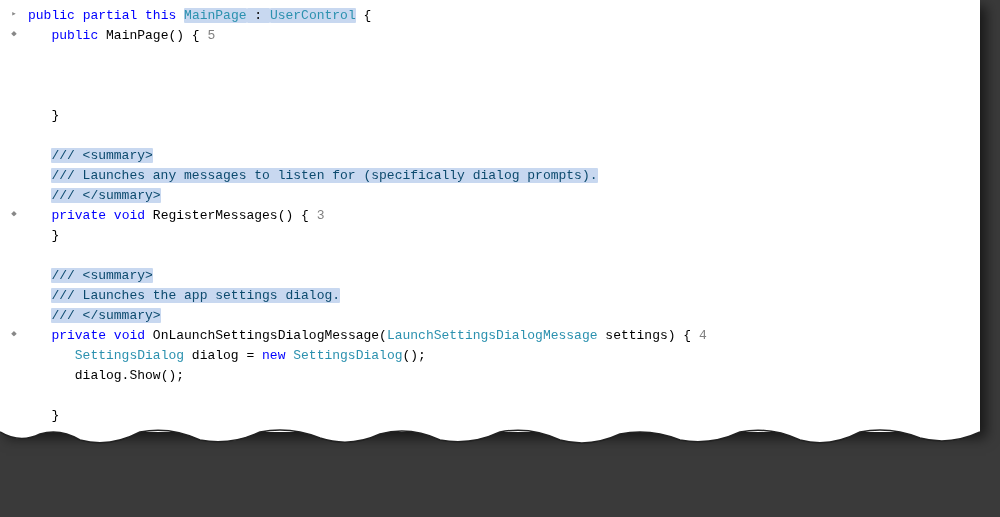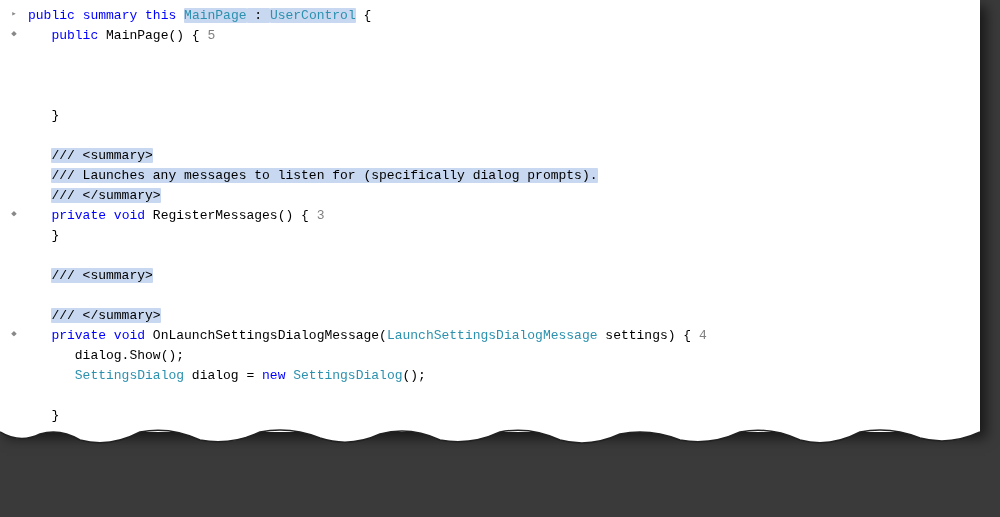--- a/index.html
+++ b/index.html
@@ -36,21 +36,21 @@
       width: 12px;
       height: 12px;
       display: inline-block;
       font-size: 9px;
       text-align: center;
       line-height: 12px;
       color: #888;
     }
     .kw { color: #0000ff; text-align: right; }
     .type { color: #2b91af; }
-    .comment { color: #000000; }
+    .comment { color: #0c4a6e; }
     .ref { color: #808080; }
     .plain { color: #000; }
     .hl {
       background: #c8d8f0;
       border-radius: 1px;
     }
     .torn-edge {
       position: absolute;
       left: 0;
       right: 0;
@@ -58,21 +58,21 @@
       height: 24px;
       pointer-events: none;
     }
     .torn-edge svg { width: 100%; height: 100%; }
   </style>
 </head>
 <body>
 
 <div class="code-wrap">
 
-  <div class="line"><span class="gutter-icon">▸</span><span class="kw">public</span><span> </span><span class="kw">summary</span><span> </span><span class="kw">this</span><span> </span><span class="type hl">MainPage</span><span class="hl"> : </span><span class="type hl">UserControl</span><span class="plain"> {</span></div>
+  <div class="line"><span class="gutter-icon">▸</span><span class="kw">public</span><span> </span><span class="kw">partial</span><span> </span><span class="kw">this</span><span> </span><span class="type hl">MainPage</span><span class="hl"> : </span><span class="type hl">UserControl</span><span class="plain"> {</span></div>
 
   <div class="line"><span class="gutter-icon">◆</span><span>   </span><span class="kw">public</span><span> </span><span class="plain">MainPage</span><span class="plain">() { </span><span class="ref">5</span></div>
 
   <div class="line"><span>      </span></div>
 
   <div class="line"><span></span></div>
 
   <div class="line"><span>      </span></div>
 
   <div class="line"><span>   </span><span class="plain">}</span></div>
@@ -87,29 +87,29 @@
 
   <div class="line"><span class="gutter-icon">◆</span><span>   </span><span class="kw">private</span><span> </span><span class="kw">void</span><span class="plain"> RegisterMessages() { </span><span class="ref">3</span></div>
 
 
   <div class="line"><span>   </span><span class="plain">}</span></div>
 
   <div class="line"><span></span></div>
 
   <div class="line"><span>   </span><span class="comment hl">/// &lt;summary&gt;</span></div>
 
-  <div class="line"><span>   </span></div>
+  <div class="line"><span>   </span><span class="comment hl">/// Launches the app settings dialog.</span></div>
 
   <div class="line"><span>   </span><span class="comment hl">/// &lt;/summary&gt;</span></div>
 
   <div class="line"><span class="gutter-icon">◆</span><span>   </span><span class="kw">private</span><span> </span><span class="kw">void</span><span class="plain"> OnLaunchSettingsDialogMessage(</span><span class="type">LaunchSettingsDialogMessage</span><span class="plain"> settings) { </span><span class="ref">4</span></div>
 
+  <div class="line"><span>      </span><span class="type">SettingsDialog</span><span class="plain"> dialog = </span><span class="kw">new</span><span> </span><span class="type">SettingsDialog</span><span class="plain">();</span></div>
+
   <div class="line"><span>      </span><span class="plain">dialog.Show();</span></div>
-
-  <div class="line"><span>      </span><span class="type">SettingsDialog</span><span class="plain"> dialog = </span><span class="kw">new</span><span> </span><span class="type">SettingsDialog</span><span class="plain">();</span></div>
 
   <div class="line"><span></span></div>
 
   <div class="line"><span>   </span><span class="plain">}</span></div>
 
   <div class="torn-edge">
     <svg viewBox="0 0 980 24" preserveAspectRatio="none">
       <path d="M0,0 L0,6 Q20,18 40,8 Q60,2 80,14 Q110,22 140,6 Q170,0 200,14 Q230,20 260,6 Q290,0 320,12 Q350,22 380,8 Q410,0 440,14 Q470,20 500,6 Q530,0 560,14 Q590,22 620,8 Q650,2 680,14 Q710,20 740,6 Q770,0 800,14 Q830,22 860,6 Q890,0 920,12 Q950,20 980,6 L980,0 Z" fill="#fff"></path>
       <path d="M0,6 Q20,18 40,8 Q60,2 80,14 Q110,22 140,6 Q170,0 200,14 Q230,20 260,6 Q290,0 320,12 Q350,22 380,8 Q410,0 440,14 Q470,20 500,6 Q530,0 560,14 Q590,22 620,8 Q650,2 680,14 Q710,20 740,6 Q770,0 800,14 Q830,22 860,6 Q890,0 920,12 Q950,20 980,6" fill="none" stroke="#222" stroke-width="1.5"></path>
     </svg>

